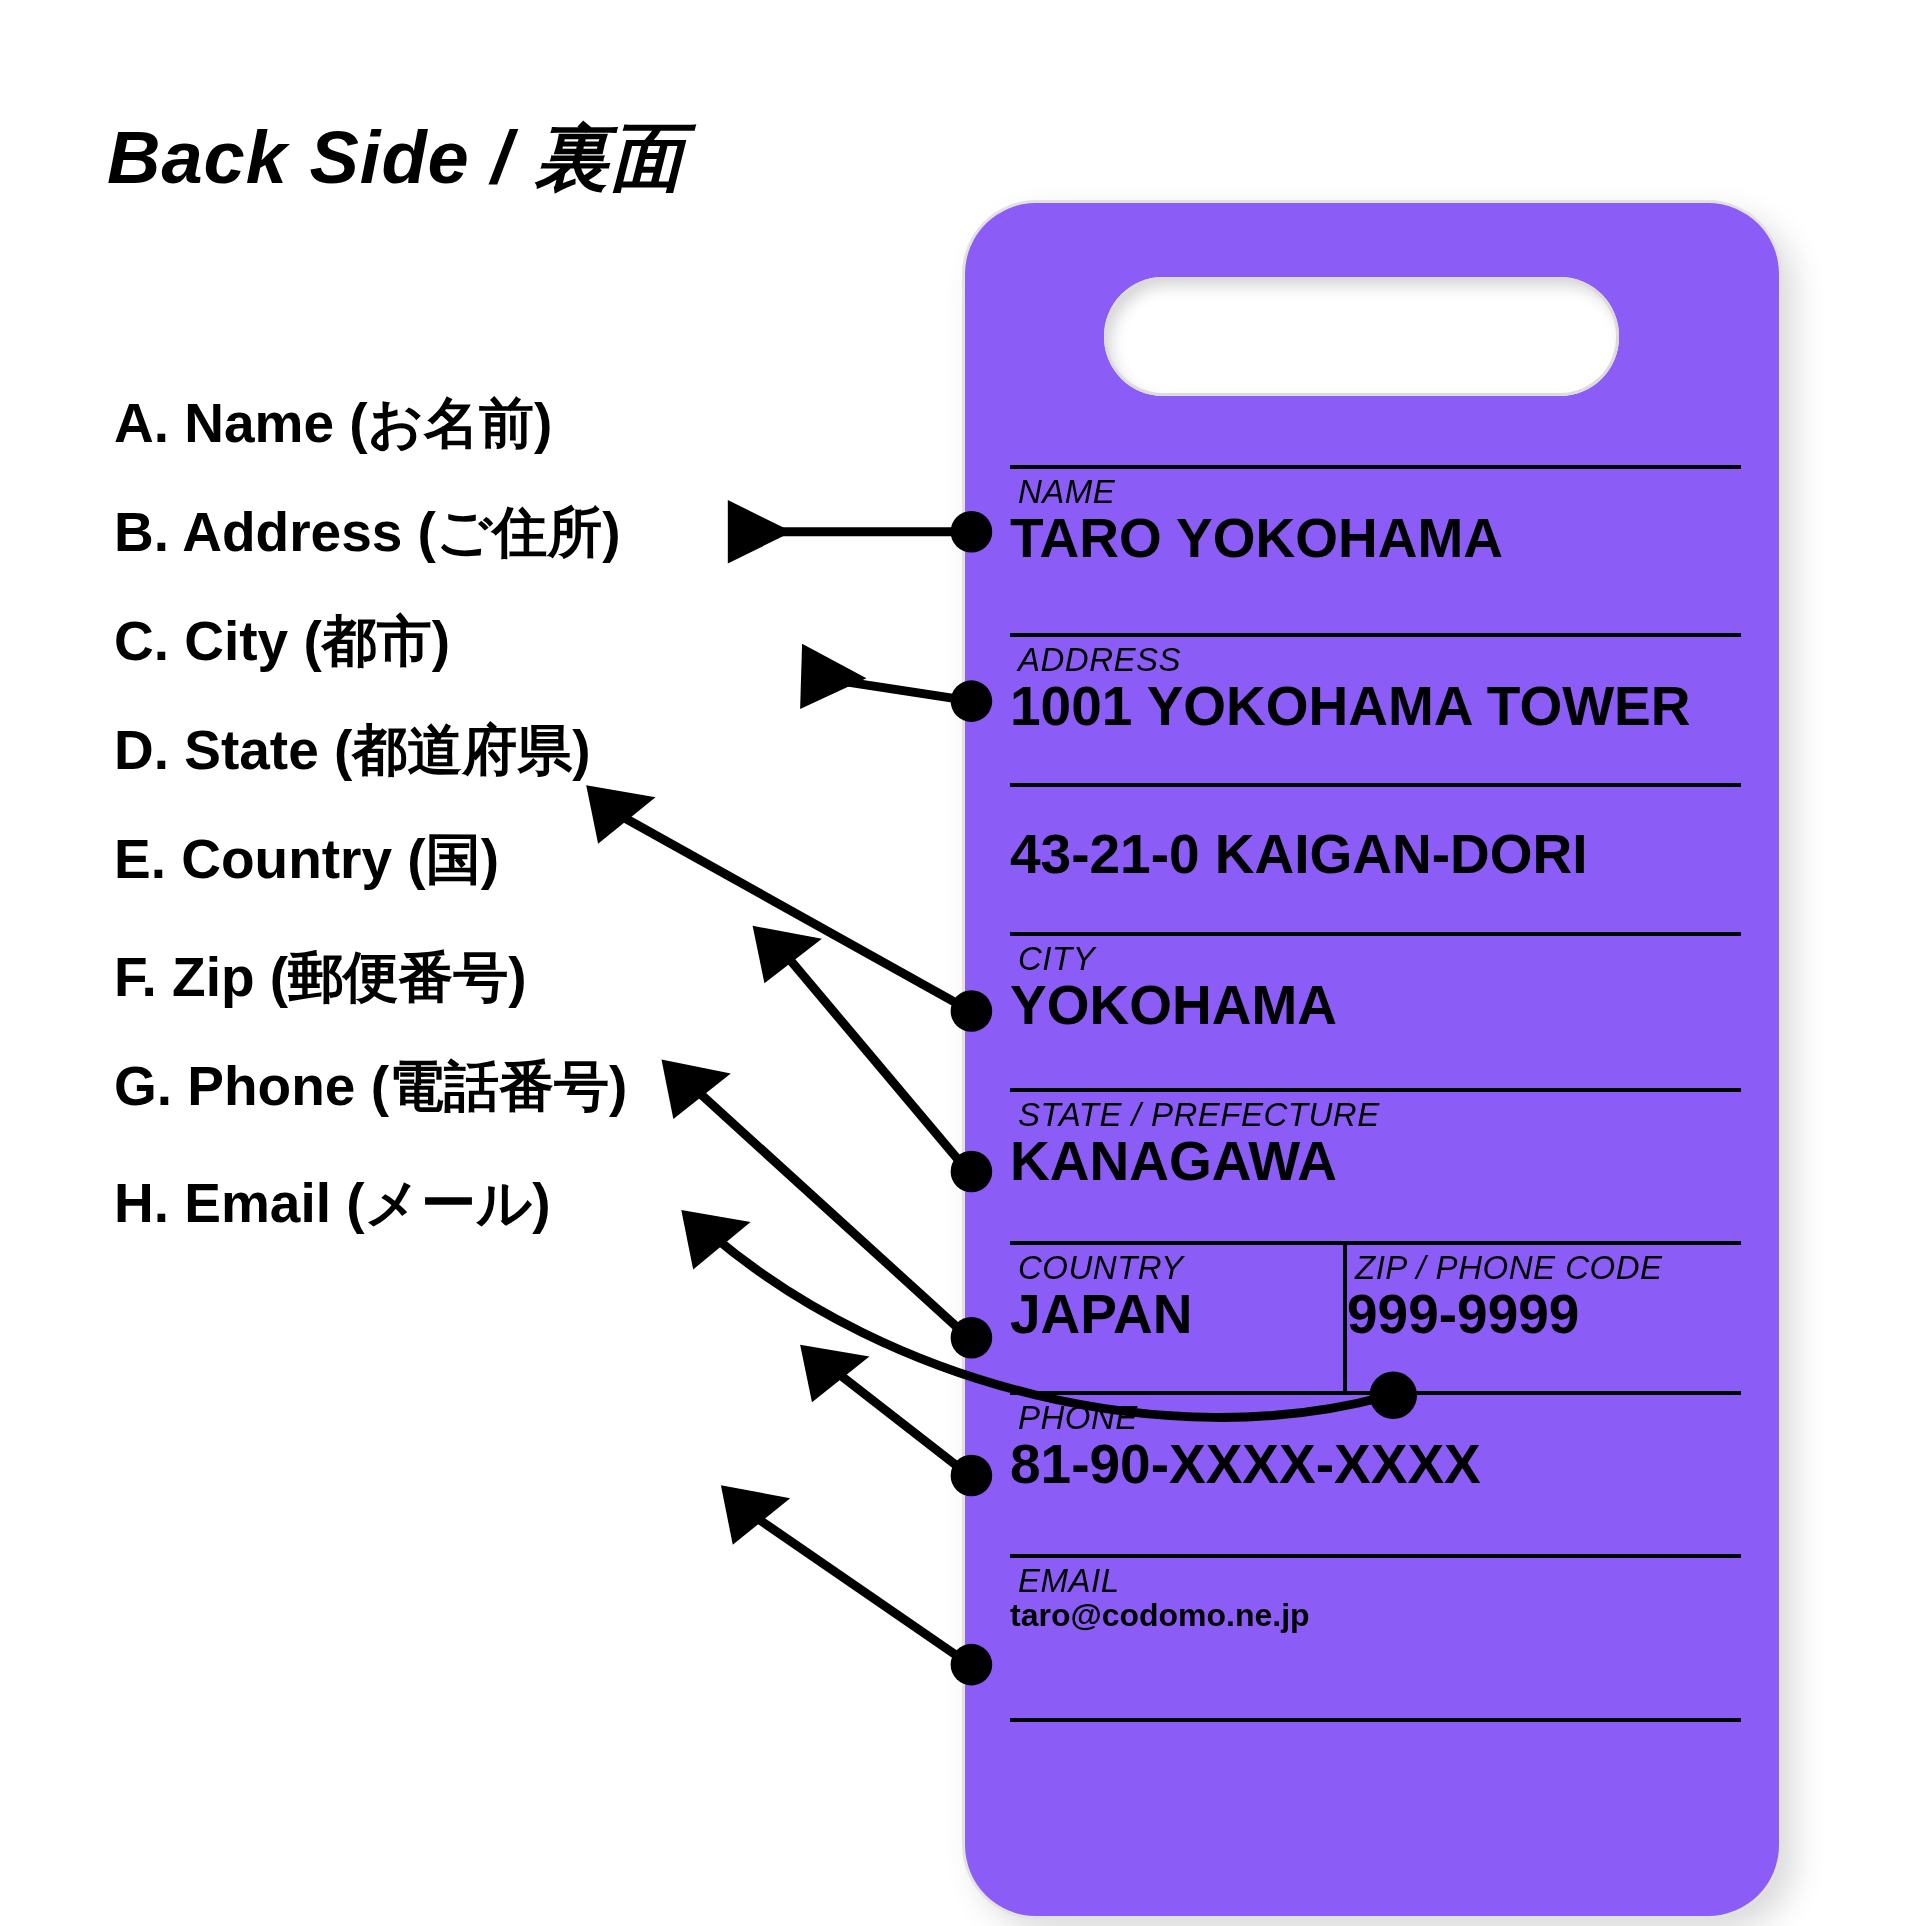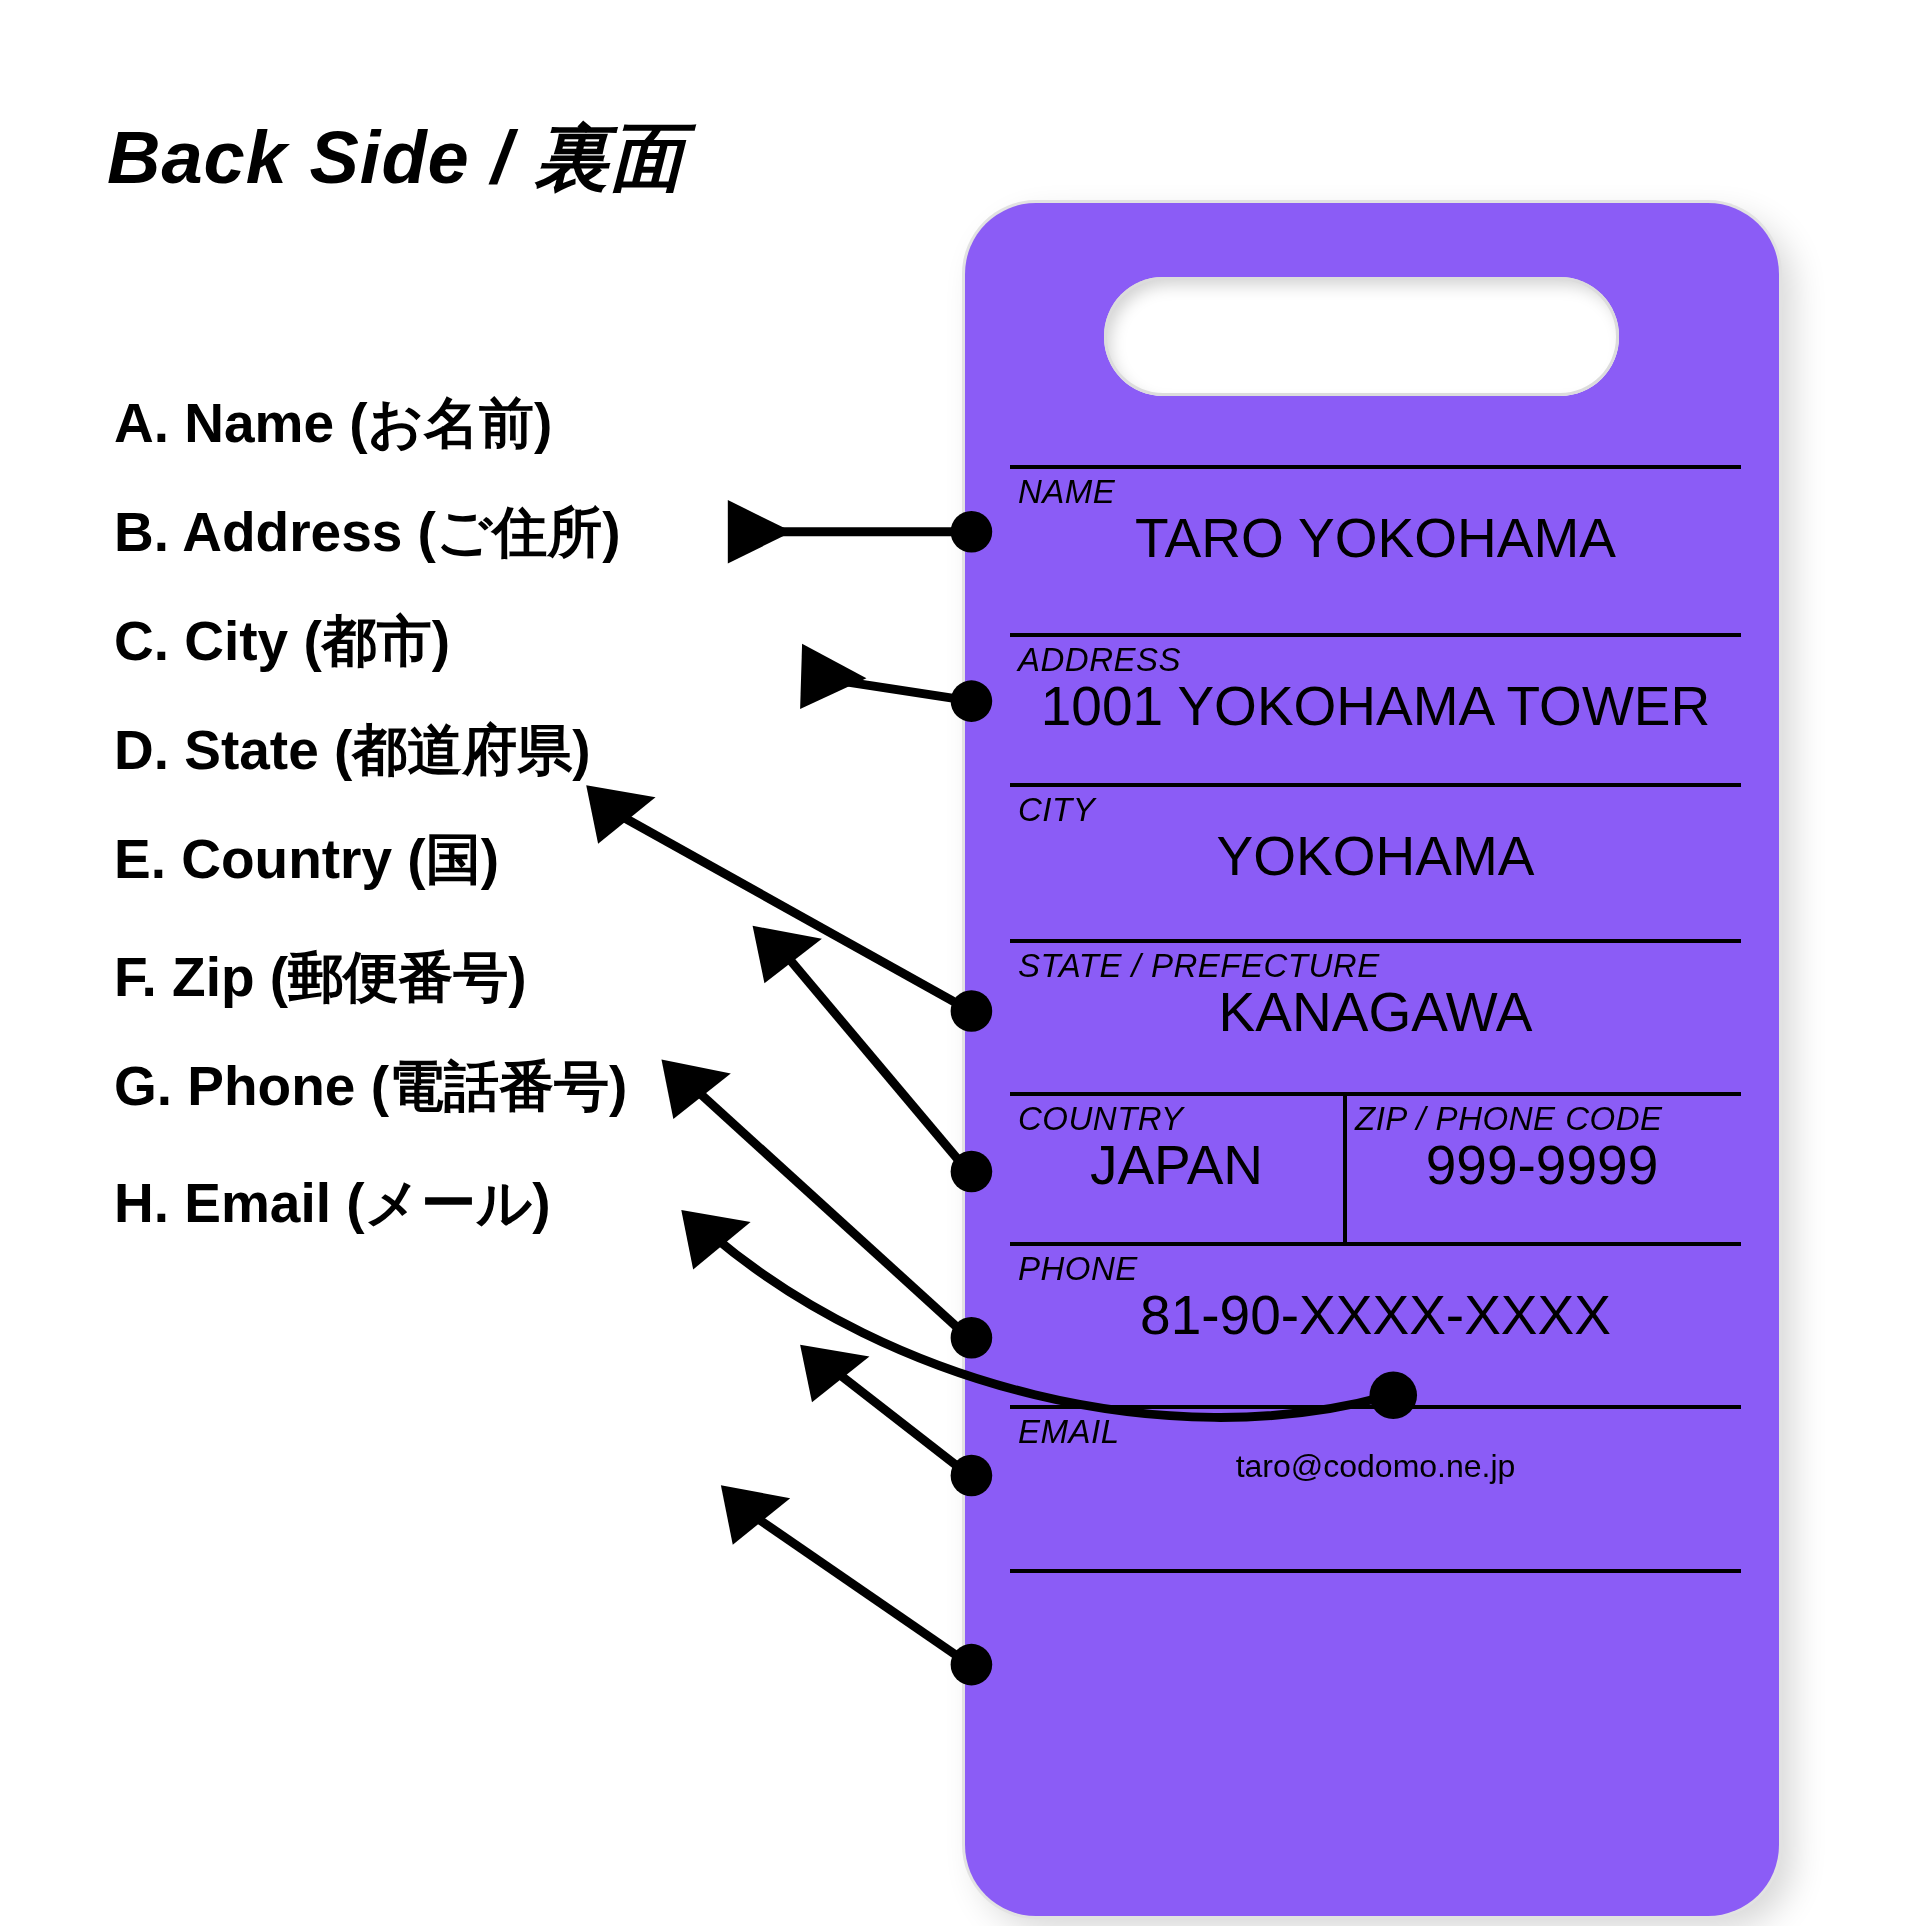--- a/index.html
+++ b/index.html
@@ -83,22 +83,22 @@
   }
   .flabel {
     font-size: 33px;
     font-style: italic;
     letter-spacing: 0.5px;
     padding: 6px 0 0 8px;
     line-height: 1.05;
   }
   .fvalue {
     font-size: 55px;
-    font-weight: normal;
-    text-align: center;
+    font-weight: bold;
+    text-align: left;
     line-height: 1.05;
     padding-bottom: 10px;
   }
   .fvalue.small { font-size: 32px; }
 
   .f-name    { height: 168px; }
   .f-addr1   { height: 150px; }
   .f-addr2   { height: 149px; display: flex; align-items: center; justify-content: center; }
   .f-city    { height: 156px; }
   .f-state   { height: 153px; }
@@ -146,20 +146,23 @@
       <div class="field f-name">
         <div class="flabel">NAME</div>
         <div class="fvalue">TARO YOKOHAMA</div>
       </div>
 
       <div class="field f-addr1">
         <div class="flabel">ADDRESS</div>
         <div class="fvalue">1001 YOKOHAMA TOWER</div>
       </div>
 
+      <div class="field f-addr2">
+        <div class="fvalue" style="width:100%">43-21-0 KAIGAN-DORI</div>
+      </div>
 
       <div class="field f-city">
         <div class="flabel">CITY</div>
         <div class="fvalue">YOKOHAMA</div>
       </div>
 
       <div class="field f-state">
         <div class="flabel">STATE / PREFECTURE</div>
         <div class="fvalue">KANAGAWA</div>
       </div>

